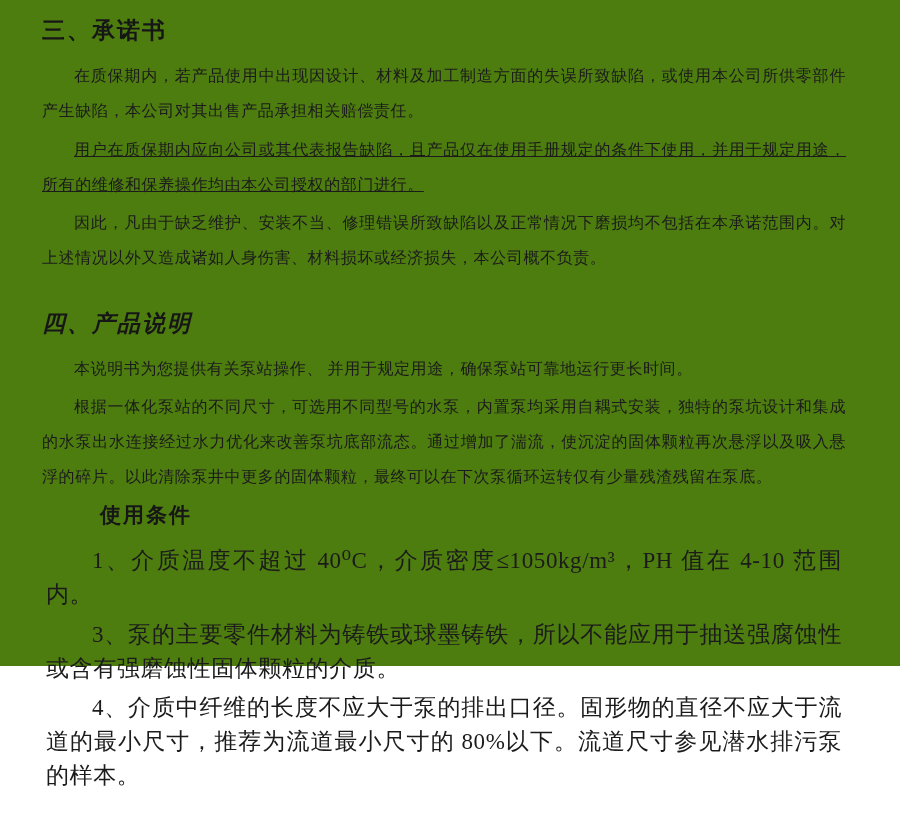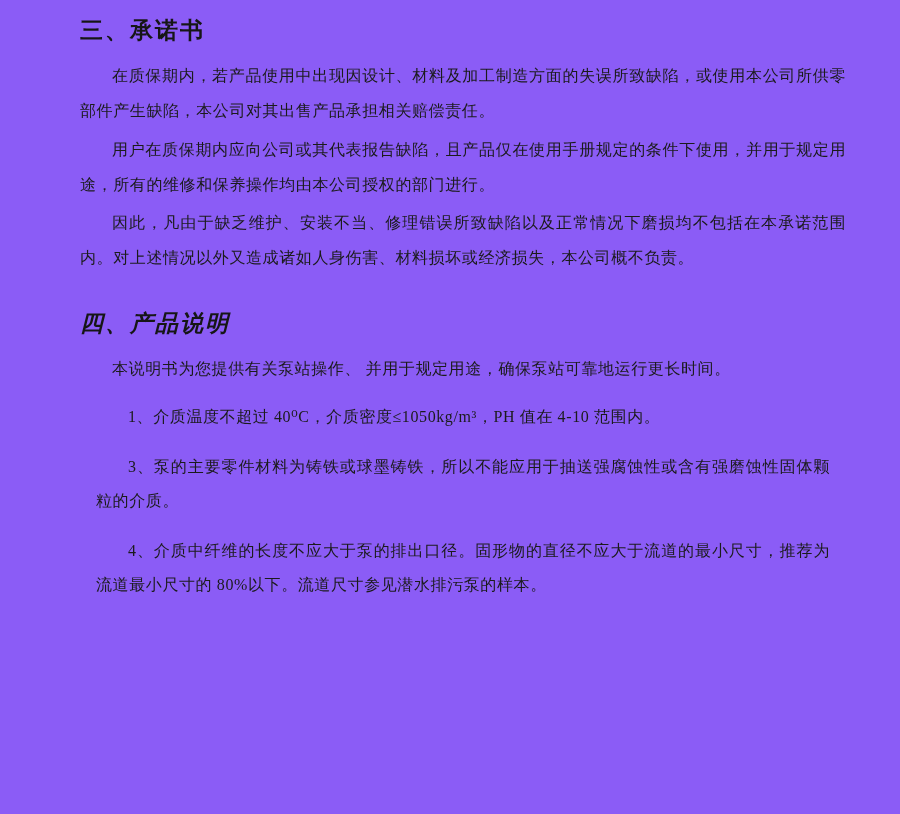--- a/index.html
+++ b/index.html
@@ -8,25 +8,25 @@
     background: #ffffff;
   }
   body {
     width: 900px;
     height: 814px;
     overflow: hidden;
   }
   .page {
     box-sizing: border-box;
     width: 900px;
-    height: 814px;
-    padding: 14px 54px 0 80px;
+    height: 666px;
+    padding: 14px 54px 0 42px;
     font-family: "Liberation Serif", "DejaVu Serif", serif;
     color: #1b1b1b;
-    background: #8b5cf6;
+    background: #4d7c0f;
   }
   .h-major {
     margin: 0;
     padding: 0;
     font-size: 23px;
     line-height: 34px;
     font-weight: bold;
     letter-spacing: 2px;
     color: #161616;
   }
@@ -46,25 +46,25 @@
   p.body-para {
     margin: 0;
     font-size: 16px;
     line-height: 35px;
     text-indent: 2em;
     text-align: justify;
     letter-spacing: 0.6px;
     word-break: break-all;
   }
   p.body-para.after-heading { margin-top: 10px; }
-  p.body-para.gap-sm { margin-top: 4px; }
+  p.body-para.gap-sm { margin-top: 4px; text-decoration: underline; }
   p.body-para.gap-xs { margin-top: 3px; }
   p.cond-item {
-    margin: 16px;
-    font-size: 16px;
+    margin: 4px;
+    font-size: 23px;
     line-height: 34px;
     text-indent: 2em;
     text-align: justify;
     letter-spacing: 0.6px;
     word-break: break-all;
   }
   p.cond-item.first { margin-top: 14px; }
   p.cond-item.n2 { margin-top: 8px; }
   p.cond-item.n3 { margin-top: 6px; }
   p.cond-item.n4 { margin-top: 5px; }
@@ -79,21 +79,23 @@
   <p class="body-para after-heading">在质保期内，若产品使用中出现因设计、材料及加工制造方面的失误所致缺陷，或使用本公司所供零部件产生缺陷，本公司对其出售产品承担相关赔偿责任。</p>
 
   <p class="body-para gap-sm">用户在质保期内应向公司或其代表报告缺陷，且产品仅在使用手册规定的条件下使用，并用于规定用途，所有的维修和保养操作均由本公司授权的部门进行。</p>
 
   <p class="body-para gap-xs">因此，凡由于缺乏维护、安装不当、修理错误所致缺陷以及正常情况下磨损均不包括在本承诺范围内。对上述情况以外又造成诸如人身伤害、材料损坏或经济损失，本公司概不负责。</p>
 
   <h1 class="h-major second">四、产品说明</h1>
 
   <p class="body-para after-heading">本说明书为您提供有关泵站操作、 并用于规定用途，确保泵站可靠地运行更长时间。</p>
 
+  <p class="body-para gap-xs">根据一体化泵站的不同尺寸，可选用不同型号的水泵，内置泵均采用自耦式安装，独特的泵坑设计和集成的水泵出水连接经过水力优化来改善泵坑底部流态。通过增加了湍流，使沉淀的固体颗粒再次悬浮以及吸入悬浮的碎片。以此清除泵井中更多的固体颗粒，最终可以在下次泵循环运转仅有少量残渣残留在泵底。</p>
 
+  <h2 class="h-minor">使用条件</h2>
 
   <p class="cond-item first">1、介质温度不超过 40⁰C，介质密度≤1050kg/m³，PH 值在 4-10 范围内。</p>
 
 
   <p class="cond-item n3">3、泵的主要零件材料为铸铁或球墨铸铁，所以不能应用于抽送强腐蚀性或含有强磨蚀性固体颗粒的介质。</p>
 
   <p class="cond-item n4">4、介质中纤维的长度不应大于泵的排出口径。固形物的直径不应大于流道的最小尺寸，推荐为流道最小尺寸的 80%以下。流道尺寸参见潜水排污泵的样本。</p>
 
 </div>
 

